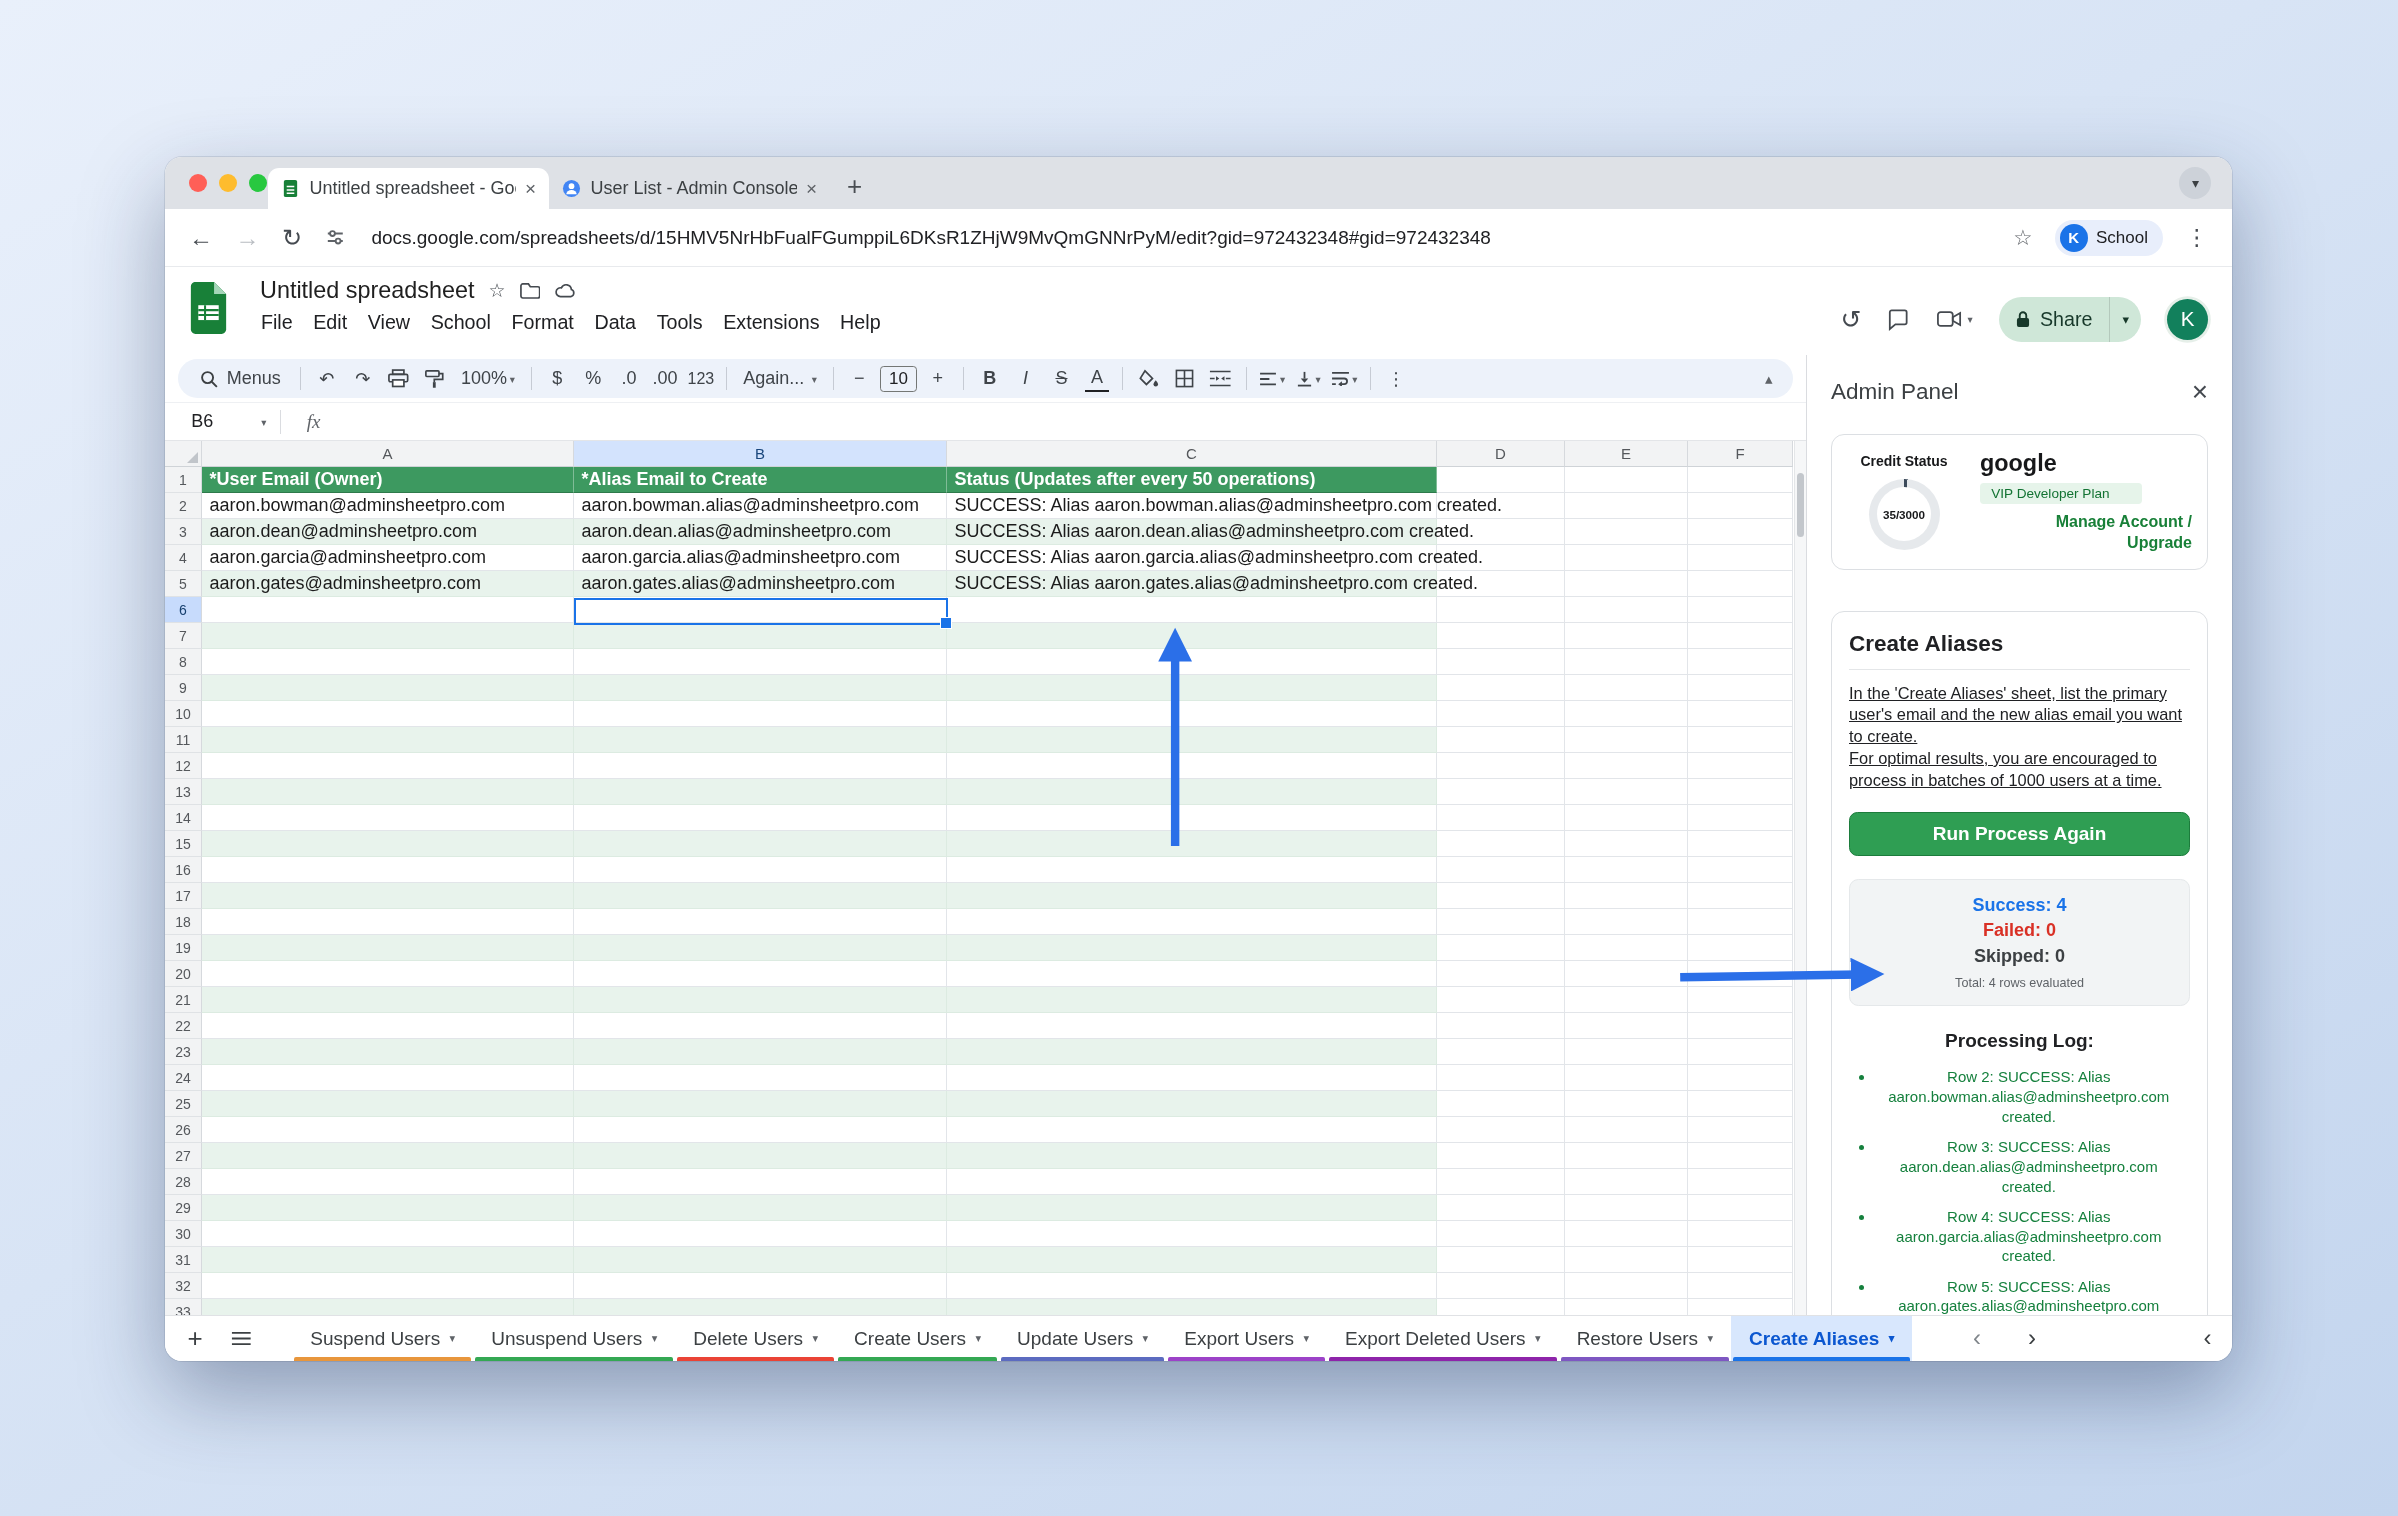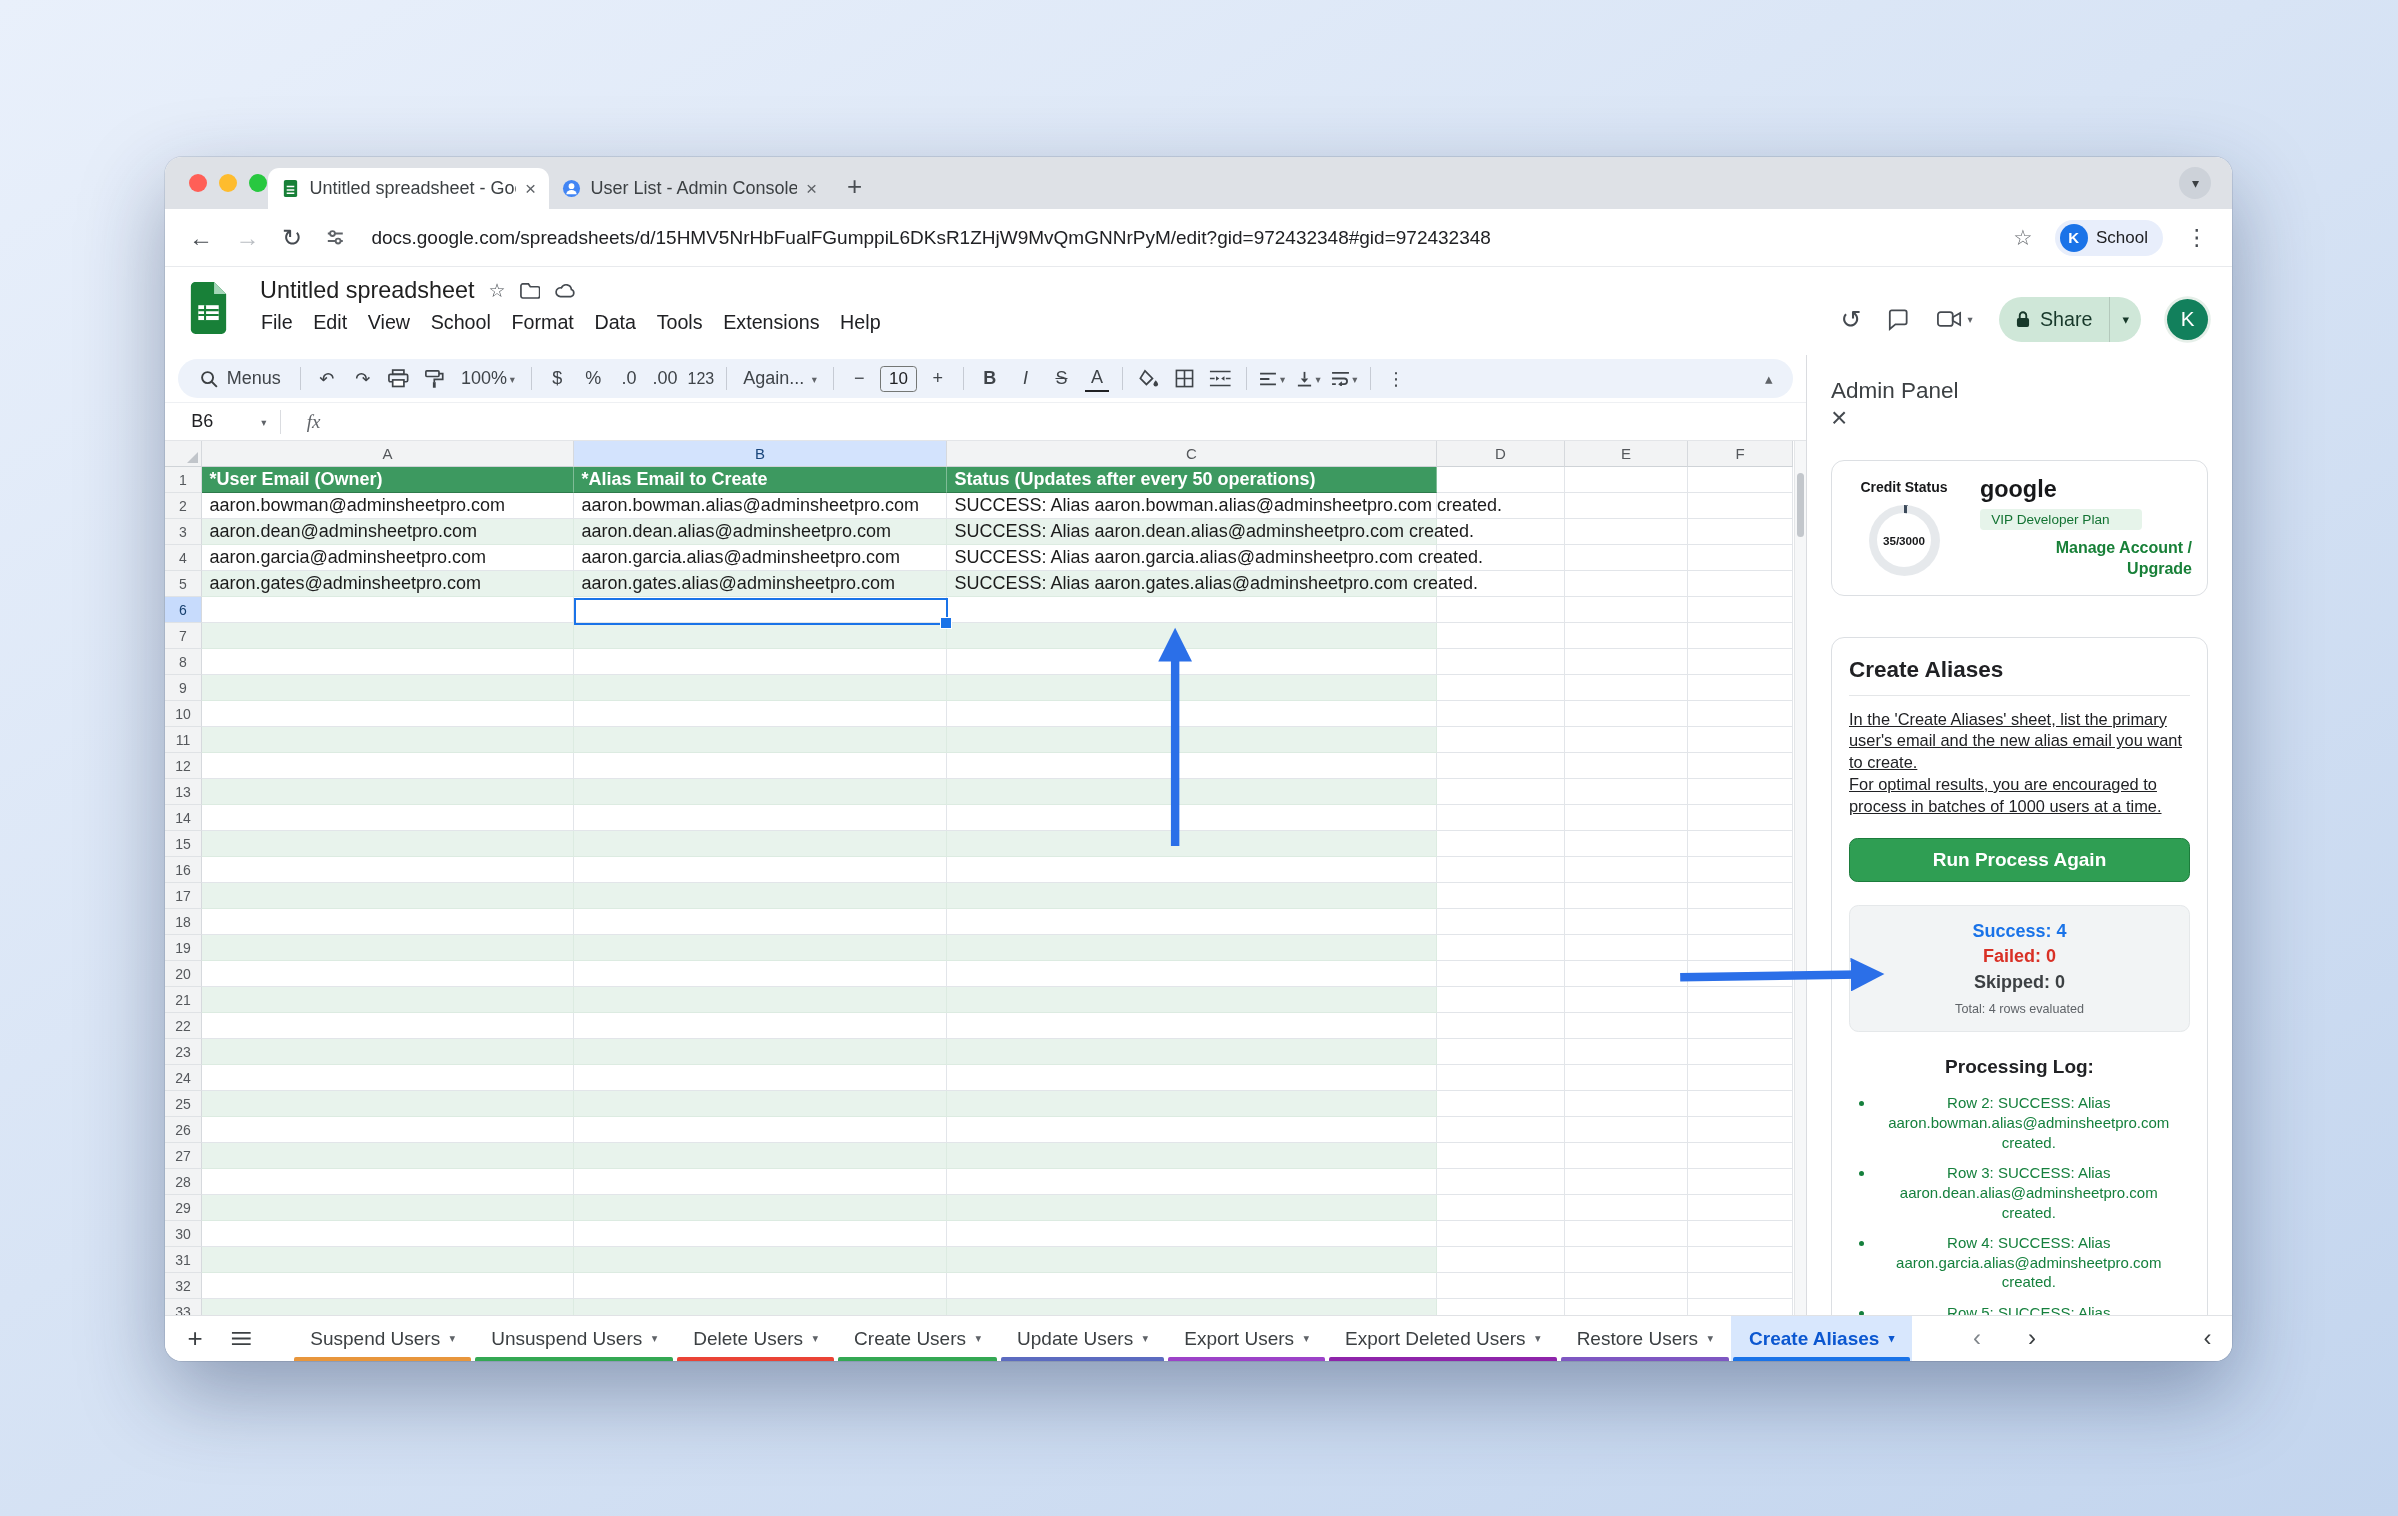--- a/index.html
+++ b/index.html
@@ -118,21 +118,21 @@
   .stab{position:relative;display:flex;align-items:center;gap:9.4px;padding:0 18px;font-size:19px;
     color:#3c4043;}
   .stab-bar{position:absolute;left:1.9px;right:1.9px;bottom:0;height:3.7px;border-radius:1.9px 1.9px 0 0;}
   .stab.active{background:#d8e7fd;color:#0b57d0;font-weight:bold;}
   .stab-dd{font-size:11.2px;color:#5f6368;}
   .stab.active .stab-dd{color:#0b57d0;}
   .tab-nav{position:absolute;font-size:24px;color:#80868b;top:7.5px;}
   .tab-nav.dark{color:#3c4043;}
 
   
-  .sb-head{display:flex;justify-content:space-between;flex-direction:column;}
+  .sb-head{display:flex;align-items:center;justify-content:space-between;}
   .sb-title{font-size:22.5px;color:#3c4043;font-weight:500;}
   .sb-close{font-size:28px;color:#454a50;line-height:1;}
   .card{border:1.4px solid #dcdfe3;border-radius:13px;}
   .card1{margin-top:28px;padding:15px;display:flex;gap:19px;align-items:center;}
   .credit-col{width:114px;text-align:center;flex:none;}
   .credit-label{font-size:14px;font-weight:bold;color:#17181a;}
   .donut{width:71px;height:71px;border-radius:50%;margin:9.4px auto 0;
     background:conic-gradient(#3c4a5a 0deg 5deg,#e6e9ec 5deg 360deg);
     display:flex;align-items:center;justify-content:center;}
   .donut-in{width:54px;height:54px;border-radius:50%;background:#fff;display:flex;align-items:center;

